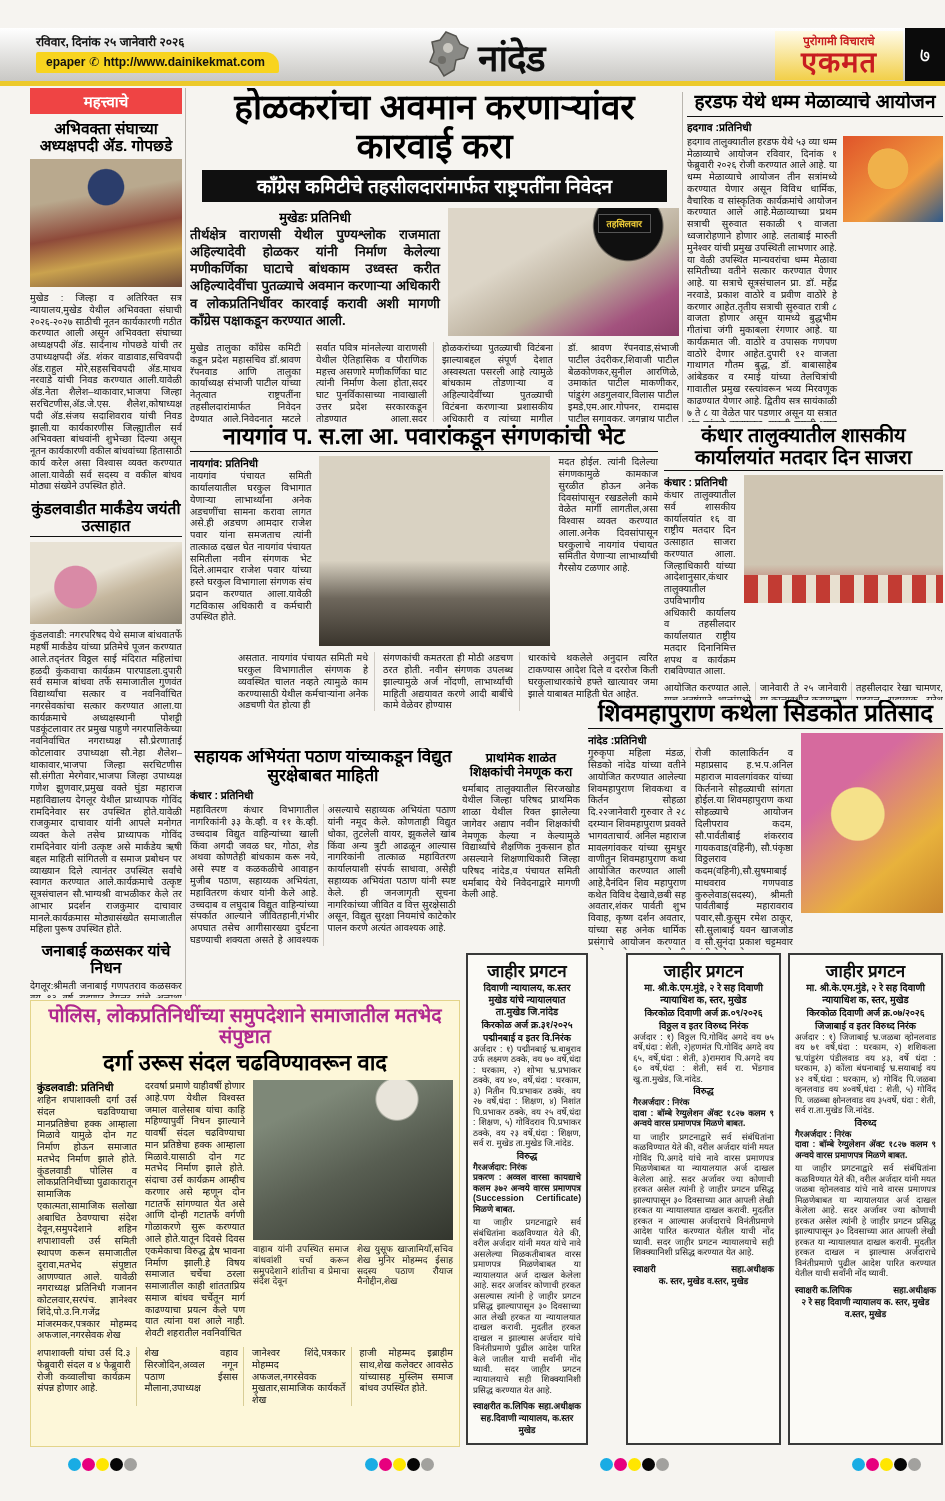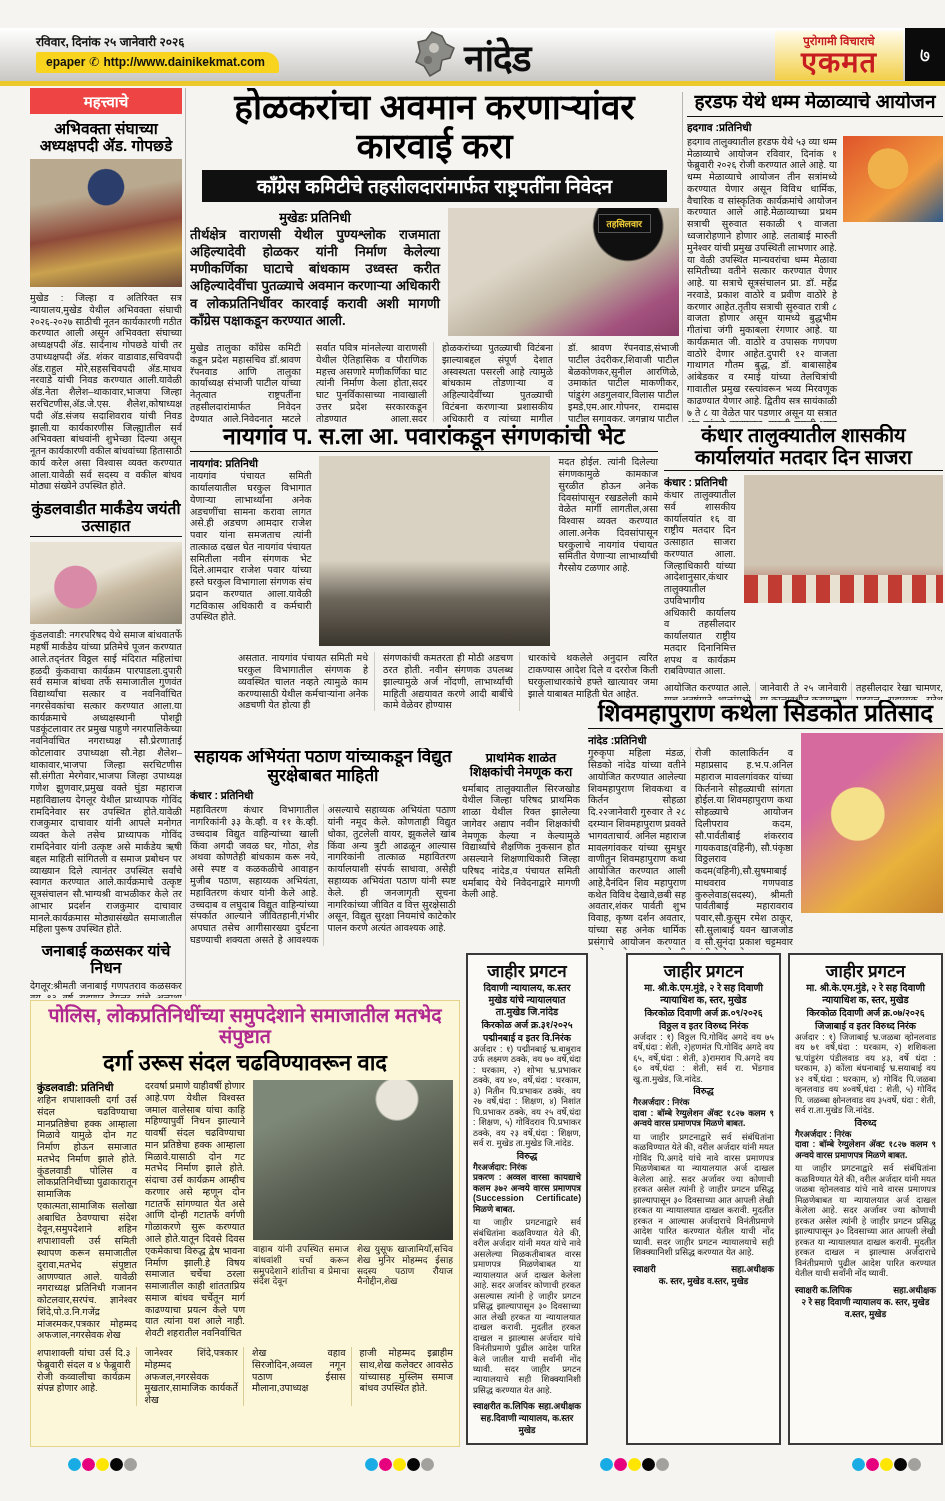--- a/index.html
+++ b/index.html
@@ -7,21 +7,21 @@
     width:945px;height:1501px;position:relative;
     background:#f6f4f0;
     font-family:"Liberation Sans","DejaVu Sans",sans-serif;
     color:#111;overflow:hidden;
   }
   .abs{position:absolute;}
   
   .masthead{left:0;top:28px;width:945px;height:53px;background:linear-gradient(#ffffff,#d6d5d2 75%,#c9c8c5);}
   .m-date{left:36px;top:33px;font-size:12px;font-weight:bold;color:#111;}
   .epaper-pill{left:36px;top:52px;background:#f8d41f;padding:3px 14px 4px 10px;font-size:12px;font-weight:bold;color:#111;border-radius:2px 14px 2px 2px;display:flex;align-items:center;gap:4px;}
-  .m-center{left:412px;top:30px;display:flex;align-items:center;gap:8px;}
+  .m-center{left:426px;top:30px;display:flex;align-items:center;gap:8px;}
   .city{font-size:37px;font-weight:bold;color:#0d0d0d;letter-spacing:-1px;}
   .brandbox{left:775px;top:31px;width:128px;height:47px;background:linear-gradient(#fffbe8,#f2cf49);text-align:center;padding-top:2px;}
   .tagline{font-size:11.5px;font-weight:bold;color:#c81d20;}
   .brand{font-size:29px;font-weight:bold;color:#c81d20;line-height:1;letter-spacing:1px;}
   .pagenobox{left:905px;top:28px;width:40px;height:53px;background:#0b0b0b;color:#fff;display:flex;align-items:center;justify-content:center;font-size:20px;}
   .rule-yellow{left:0;top:81px;width:945px;height:5px;background:#ecc92b;}
   
   .headline{font-weight:bold;text-align:center;color:#000;line-height:1.1;}
   .subbar{background:#101010;color:#fff;font-weight:bold;text-align:center;}
   .byline{font-weight:bold;font-size:10.5px;color:#000;}
@@ -191,22 +191,22 @@
     <div>
       <div class="photo ph-police" style="width:200px;height:160px;"></div>
       <div class="flexrow" style="margin-top:4px;">
         <div class="caption" style="width:96px;">वाहाब यांनी उपस्थित समाज बांधवांशी चर्चा करून समुपदेशाने शांतीचा व प्रेमाचा संदेश देवून</div>
         <div class="caption" style="width:96px;">शेख युसूफ खाजामियाँ,सचिव शेख मुनिर मोहम्मद ईसाह सदस्य पठाण रौयाज मैनोद्दीन,शेख</div>
       </div>
     </div>
   </div>
   <div class="flexrow" style="margin-top:6px;">
     <div class="body-txt" style="width:100px;border-right:1px solid #d8cd96;padding-right:5px;">शपाशाक्ली यांचा उर्स दि.३ फेब्रुवारी संदल व ४ फेब्रुवारी रोजी कव्वालीचा कार्यक्रम संपन्न होणार आहे.</div>
+    <div class="body-txt" style="width:100px;border-right:1px solid #d8cd96;padding-right:5px;">शेख वहाव सिरजोदिन,अव्वल नगून पठाण ईसास मौलाना,उपाध्यक्ष</div>
     <div class="body-txt" style="width:100px;border-right:1px solid #d8cd96;padding-right:5px;">जानेश्वर शिंदे,पत्रकार मोहम्मद अफजल,नगरसेवक मुखतार,सामाजिक कार्यकर्ते शेख</div>
-    <div class="body-txt" style="width:100px;border-right:1px solid #d8cd96;padding-right:5px;">शेख वहाव सिरजोदिन,अव्वल नगून पठाण ईसास मौलाना,उपाध्यक्ष</div>
     <div class="body-txt" style="width:100px;">हाजी मोहम्मद इब्राहीम साथ,शेख कलेक्टर आवसेठ यांच्यासह मुस्लिम समाज बांधव उपस्थित होते.</div>
   </div>
 </div>
 
 <div class="abs notice" style="left:466px;top:953px;width:122px;height:492px;">
   <div class="n-title">जाहीर प्रगटन</div>
   <div class="n-court">दिवाणी न्यायालय, क.स्तर मुखेड यांचे न्यायालयात ता.मुखेड जि.नांदेड</div>
   <div class="n-case">किरकोळ अर्ज क्र.३१/२०२५</div>
   <div class="n-case">पद्मीनबाई व इतर वि.निरंक</div>
   <div class="small-txt">अर्जदार : १) पद्मीनबाई भ्र.बाबुराव उर्फ लक्ष्मण ठक्के, वय ७० वर्षे,धंदा : घरकाम, २) शोभा भ्र.प्रभाकर ठक्के, वय ४०, वर्षे,धंदा : घरकाम, ३) नितीन पि.प्रभाकर ठक्के, वय २७ वर्षे,धंदा : शिक्षण, ४) निशांत पि.प्रभाकर ठक्के, वय २५ वर्षे,धंदा : शिक्षण, ५) गोविंदराव पि.प्रभाकर ठक्के, वय २३ वर्षे,धंदा : शिक्षण, सर्व रा. मुखेड ता.मुखेड जि.नांदेड.</div>

